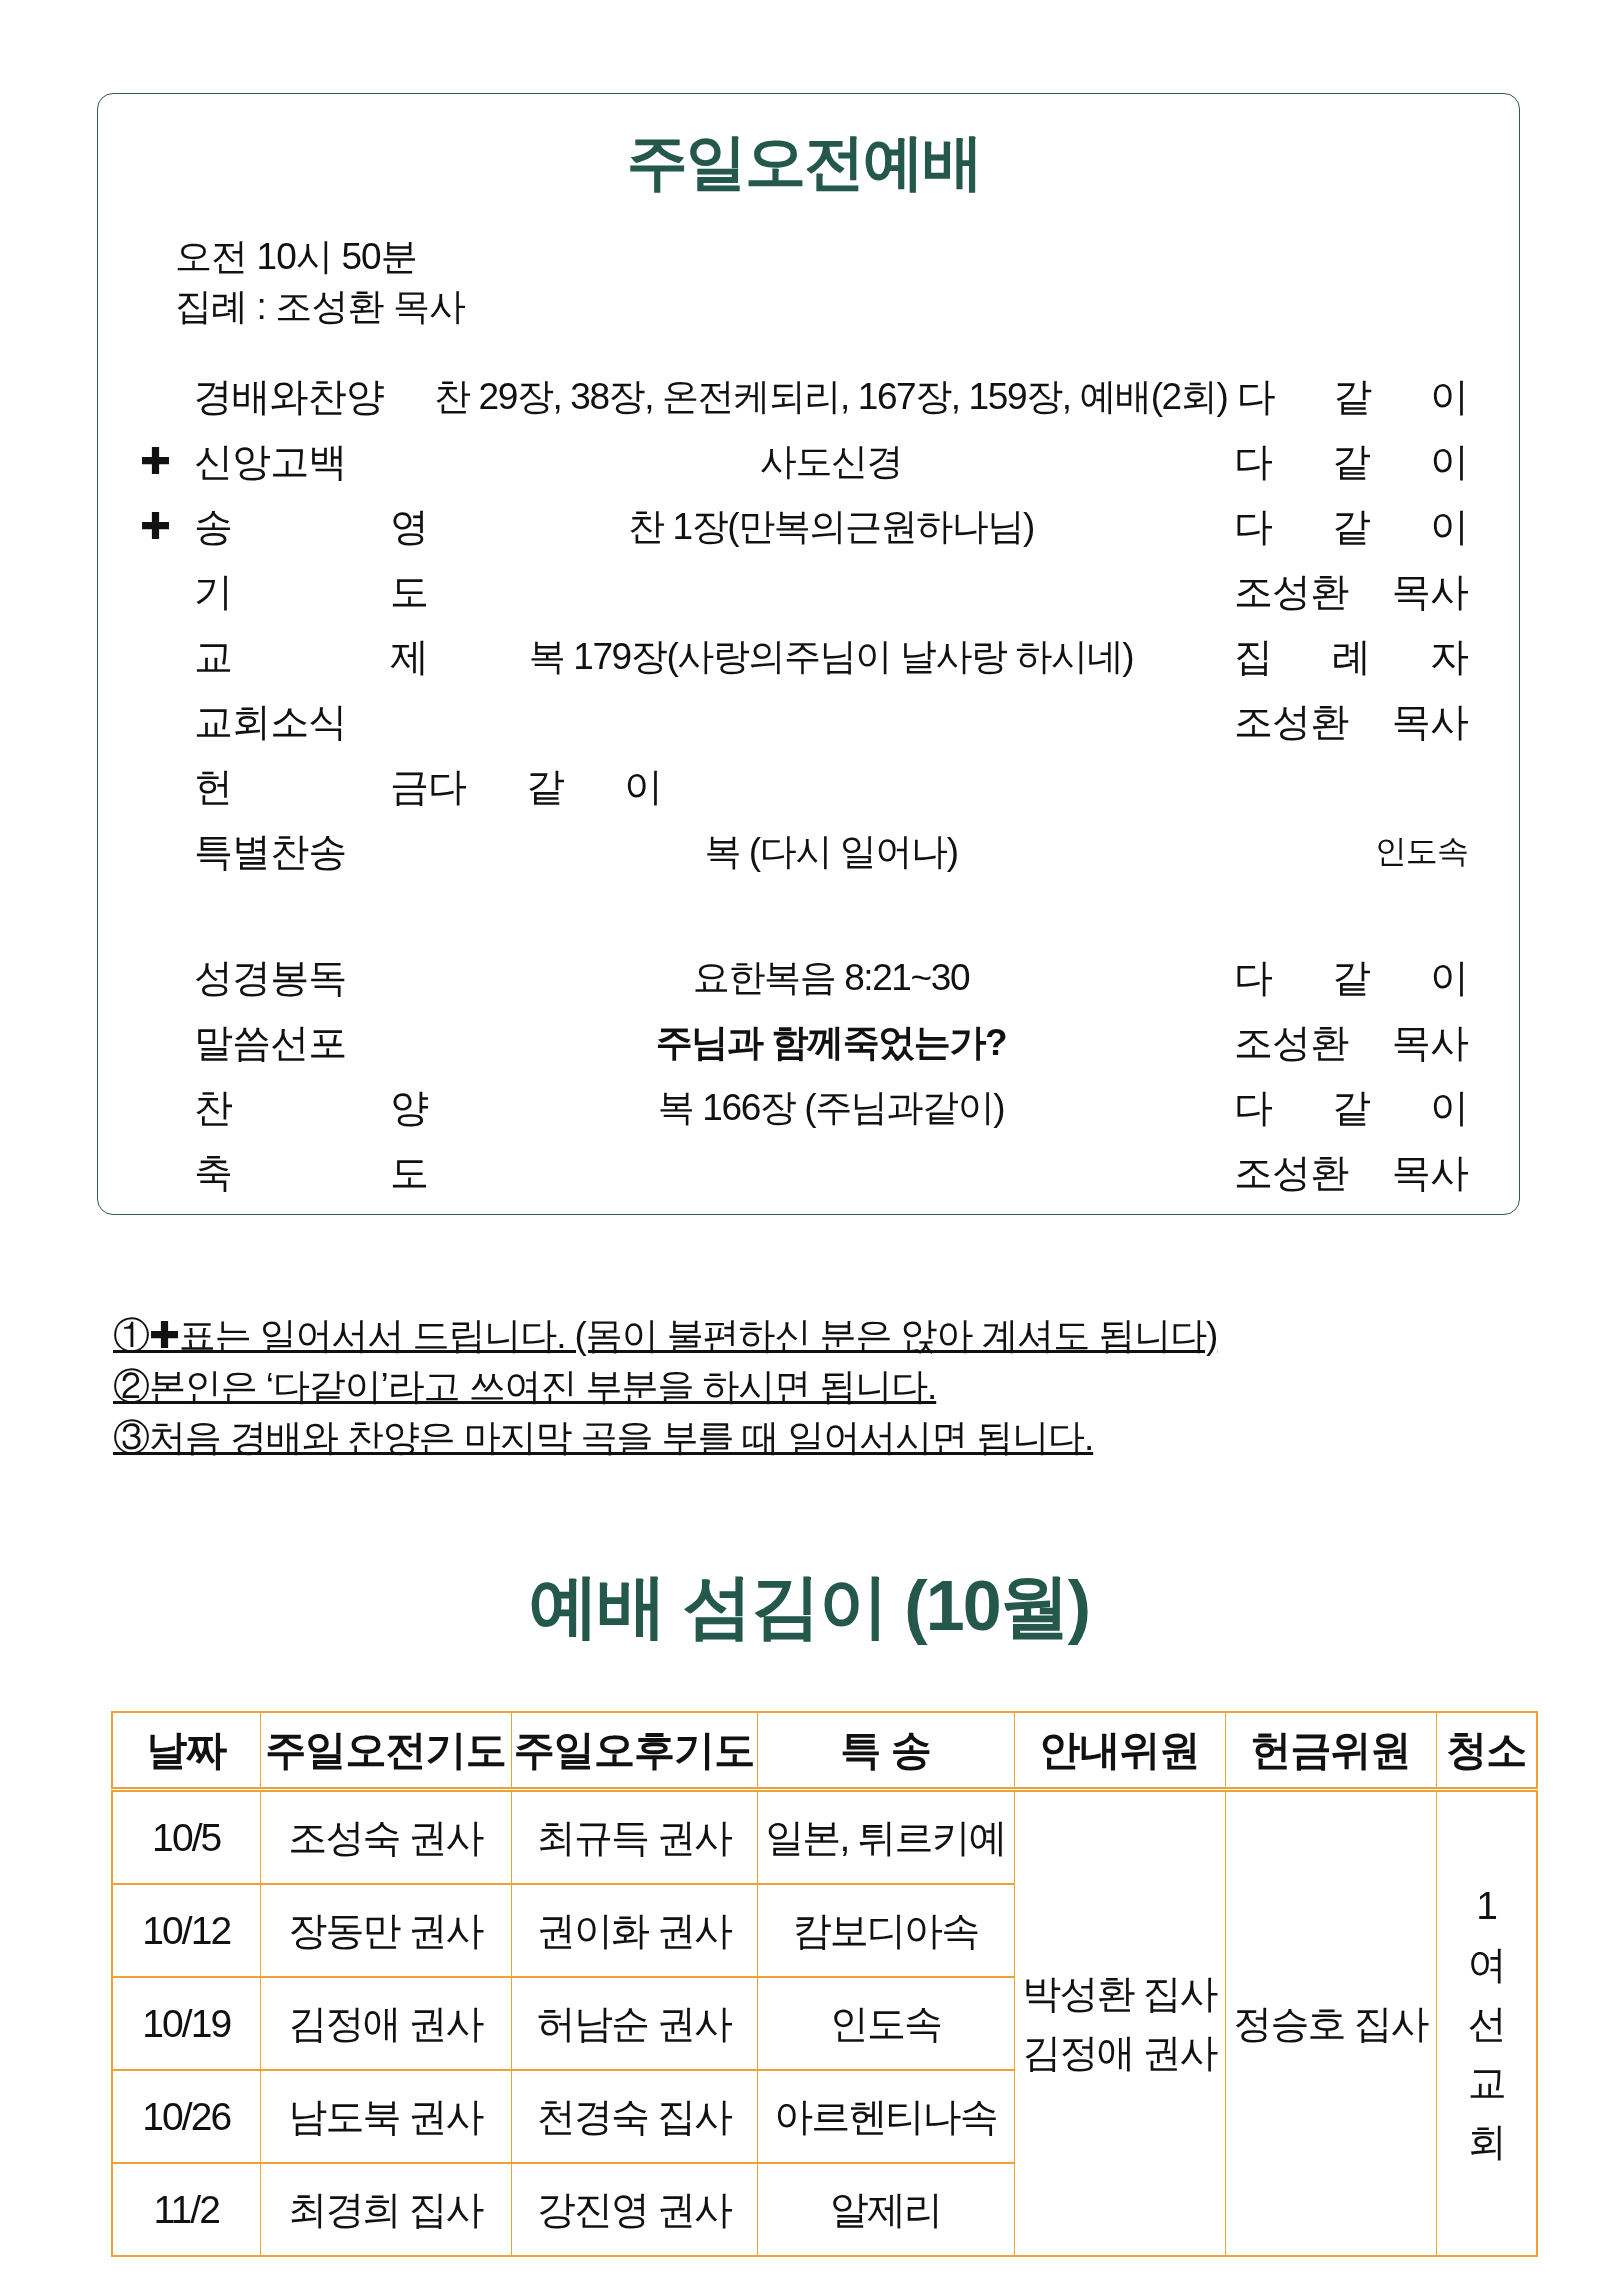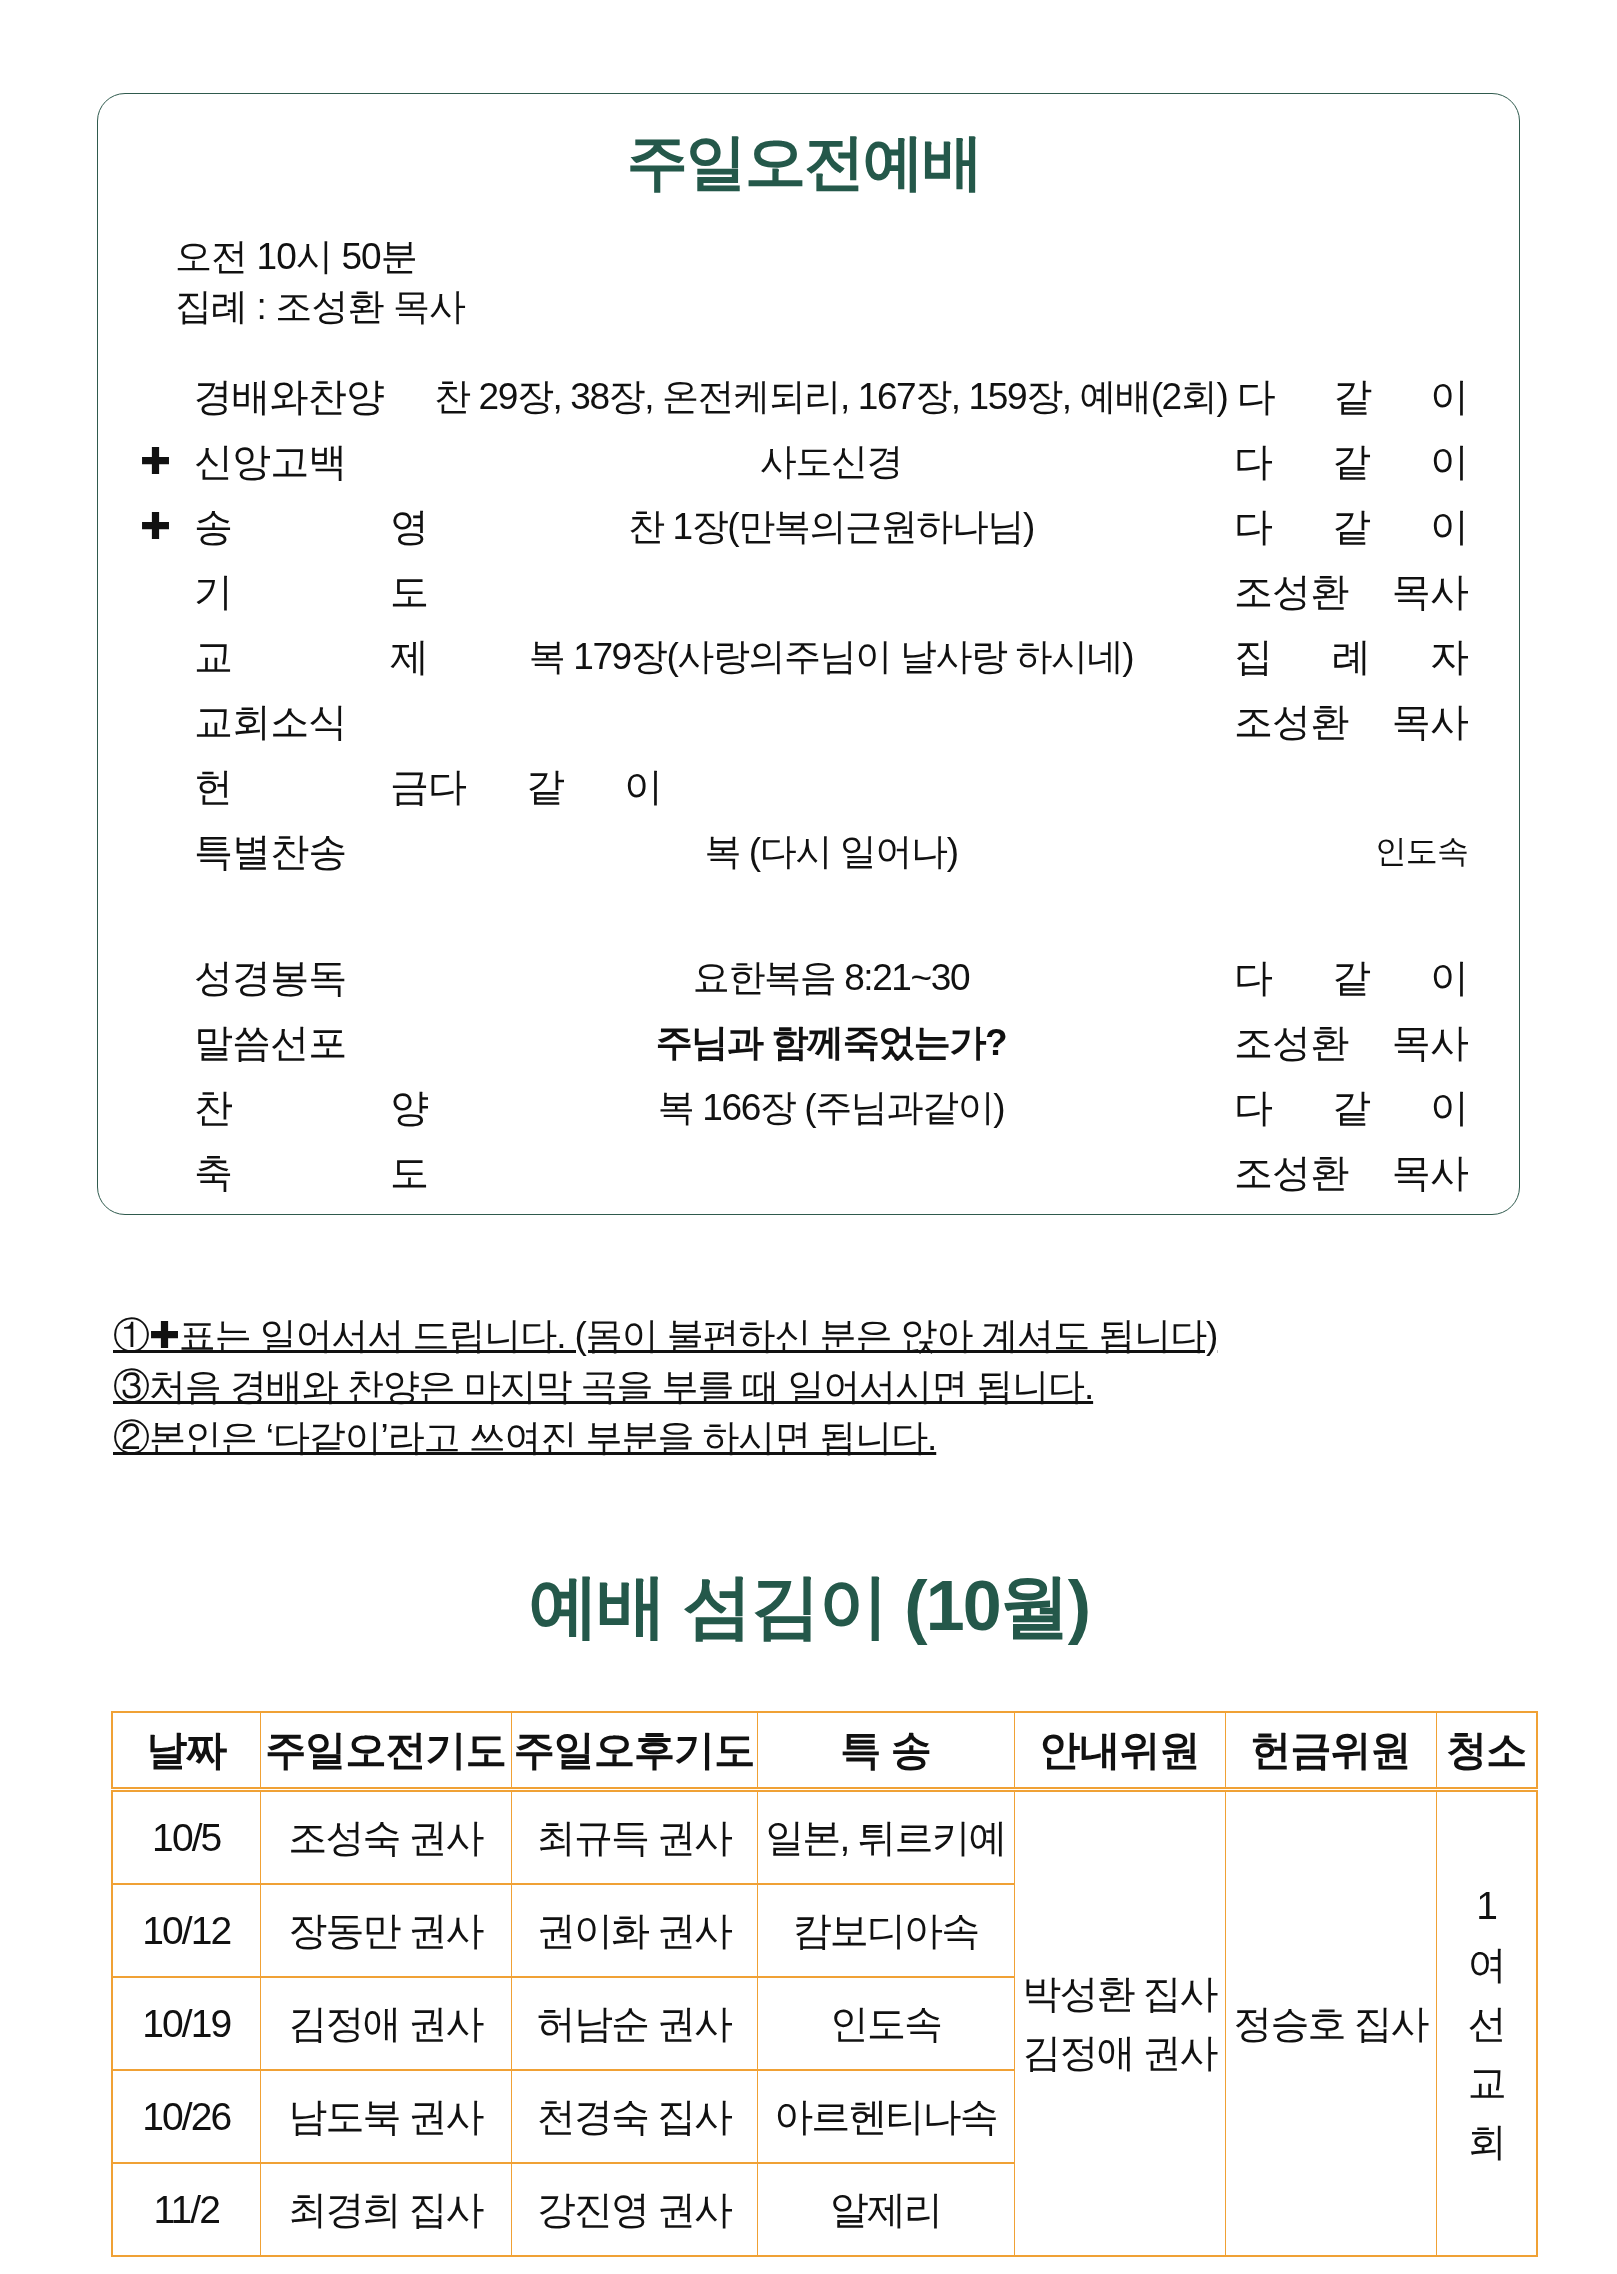--- a/index.html
+++ b/index.html
@@ -9,21 +9,21 @@
     color:#111111;
     position:relative;
     overflow:hidden;
   }
   .page { position:absolute; inset:0; }
 
   
   .worship-box {
     position:absolute; left:97px; top:93px;
     width:1423px; height:1122px; box-sizing:border-box;
-    border:1.9px solid #2f5a4d; border-radius:28px;
+    border:1.9px solid #2f5a4d; border-radius:16px;
     padding:28px 51px 0 42px;
     background:#ffffff;
   }
   .worship-title {
     margin:0; text-align:center;
     font-size:61px; font-weight:800; letter-spacing:-1.9px;
     color:#24584a;
   }
   .meta-row {
     display:flex; justify-content:space-between; align-items:baseline;
@@ -166,22 +166,22 @@
           <span class="cross"></span>
           <span class="olabel">축 도</span>
           <span class="ocontent"></span>
           <span class="oby">조성환 목사</span>
         </div>
       </div>
   </div>
 
   <div class="notes">
       <div class="note-line">①✚표는 일어서서 드립니다. (몸이 불편하신 분은 앉아 계셔도 됩니다)</div>
+      <div class="note-line">②본인은 ‘다같이’라고 쓰여진 부분을 하시면 됩니다.</div>
       <div class="note-line">③처음 경배와 찬양은 마지막 곡을 부를 때 일어서시면 됩니다.</div>
-      <div class="note-line">②본인은 ‘다같이’라고 쓰여진 부분을 하시면 됩니다.</div>
     </div>
 
   <h2 class="serving-title">예배 섬김이 (10월)</h2>
 
   <table class="serving-table">
     <colgroup>
         <col style="width: 148px;">
         <col style="width: 251px;">
         <col style="width: 246px;">
         <col style="width: 257px;">

